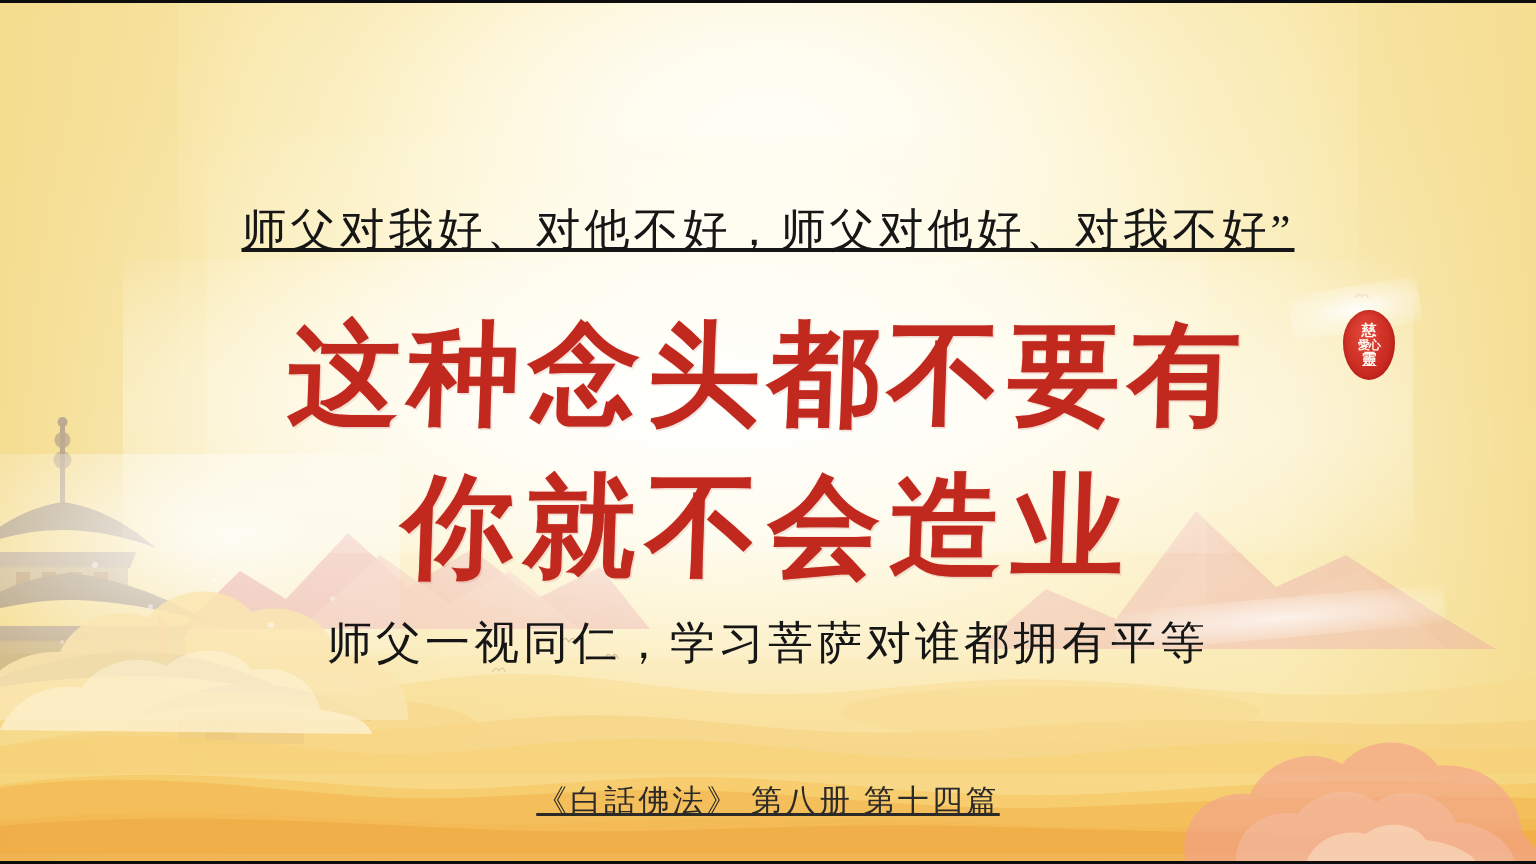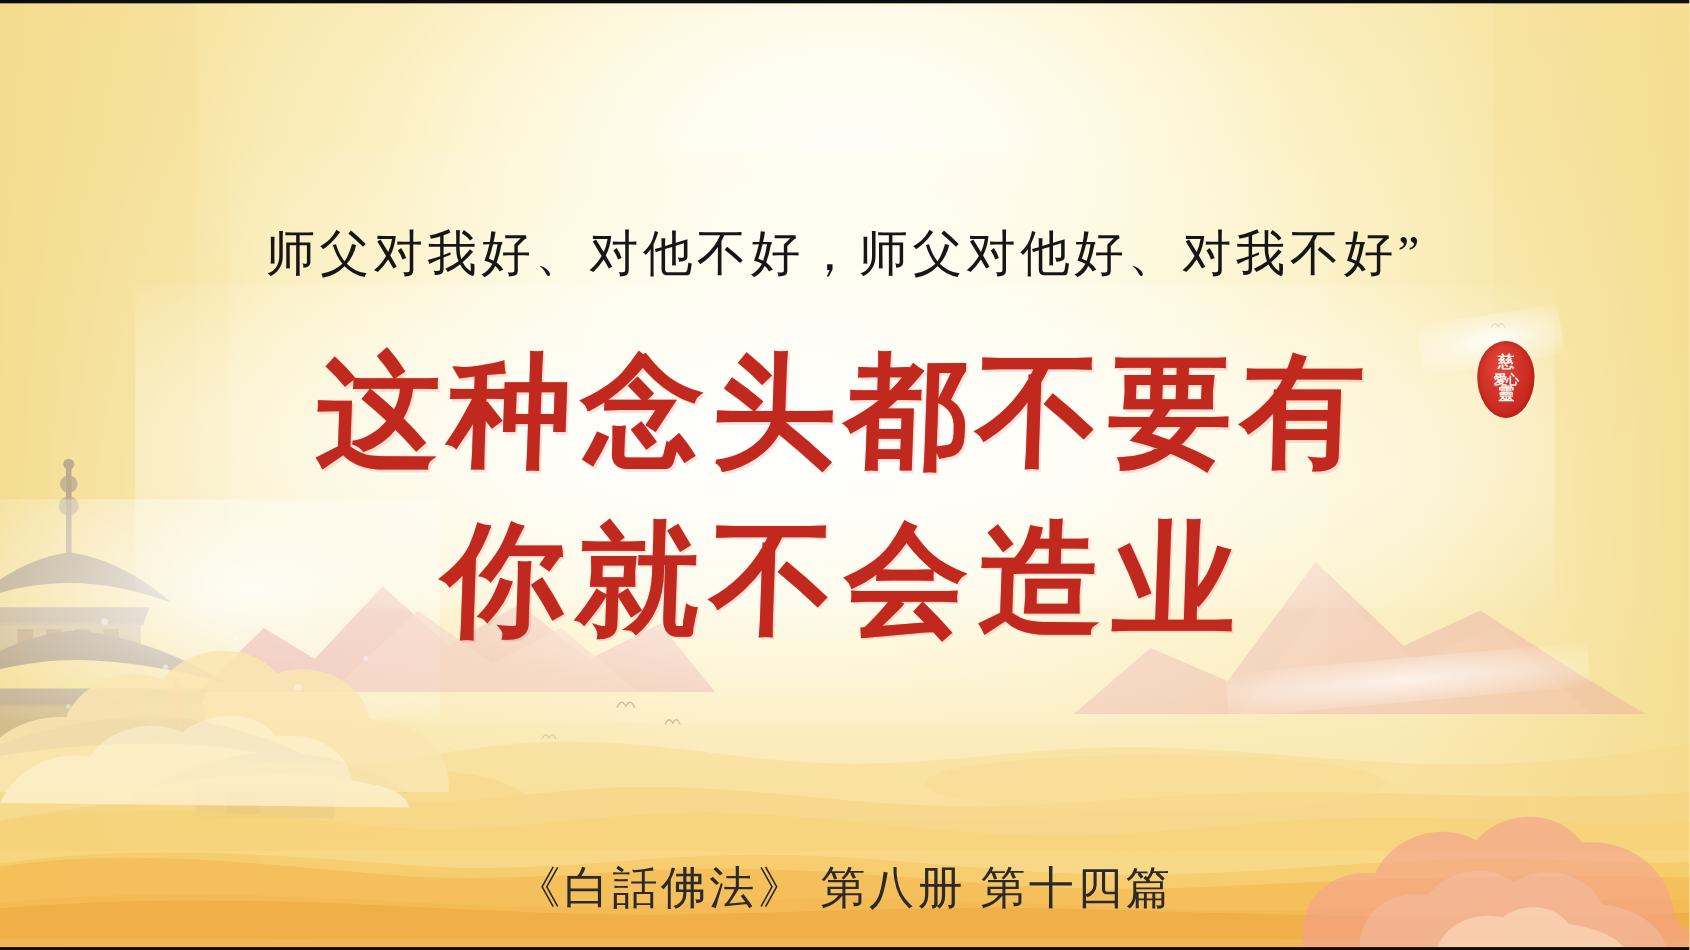--- a/index.html
+++ b/index.html
@@ -131,44 +131,45 @@
 
   .line-top, .line-bottom{
     position:absolute;width:100%;text-align:center;
     font-family:"Liberation Serif","DejaVu Serif",serif;
     color:#161616;
     font-size:45px;
     letter-spacing:4px;
     font-weight:400;
     white-space:nowrap;
   }
-  .line-top{top:200px;}
+  .line-top{top:200px;text-decoration:underline;}
   .line-bottom{top:613px;}
 
   .red-line{
     position:absolute;width:100%;text-align:center;
     font-family:"DejaVu Serif","Liberation Serif",serif;
     color:#c1281e;
     font-weight:700;
     white-space:nowrap;
     text-shadow:
       0 0 1px rgba(193,40,30,.55),
       2px 2px 0 rgba(150,24,18,.10);
     transform:skewX(-2deg);
   }
   .red-1{top:300px;font-size:112px;letter-spacing:8px;}
   .red-2{top:452px;font-size:112px;letter-spacing:10px;}
 
   .footer{
     position:absolute;width:100%;text-align:center;top:780px;
     font-family:"Liberation Serif","DejaVu Serif",serif;
     color:#2c2a28;
-    font-size:41px;
+    font-size:31px;
     letter-spacing:3px;
     white-space:nowrap;
+    text-decoration:underline;
   }
 
   
   .seal{
     position:absolute;left:1343px;top:310px;width:52px;height:70px;
   }
   .seal-body{
     position:absolute;left:0;top:0;width:52px;height:70px;
     background:radial-gradient(ellipse at 42% 34%,#e04a3a 0%,#d3342a 38%,#c4261d 72%,#b52018 100%);
     border-radius:50% 50% 50% 50% / 46% 46% 54% 54%;
@@ -317,20 +318,21 @@
   <div class="speck" style="left:330px;top:596px;width:5px;height:5px;opacity:.5;"></div>
 
   <div class="content">
 
     <div class="line-top">师父对我好、对他不好，师父对他好、对我不好”</div>
 
     <div class="red-line red-1">这种念头都不要有</div>
 
     <div class="red-line red-2">你就不会造业</div>
 
+    <div class="line-bottom">师父一视同仁，学习菩萨对谁都拥有平等</div>
 
     <div class="footer">《白話佛法》 第八册 第十四篇</div>
 
     <div class="seal">
       <div class="seal-body"></div>
       <div class="seal-txt">
         <div class="seal-r1">慈</div>
         <div class="seal-r2">愛心</div>
         <div class="seal-r3">靈</div>
       </div>

